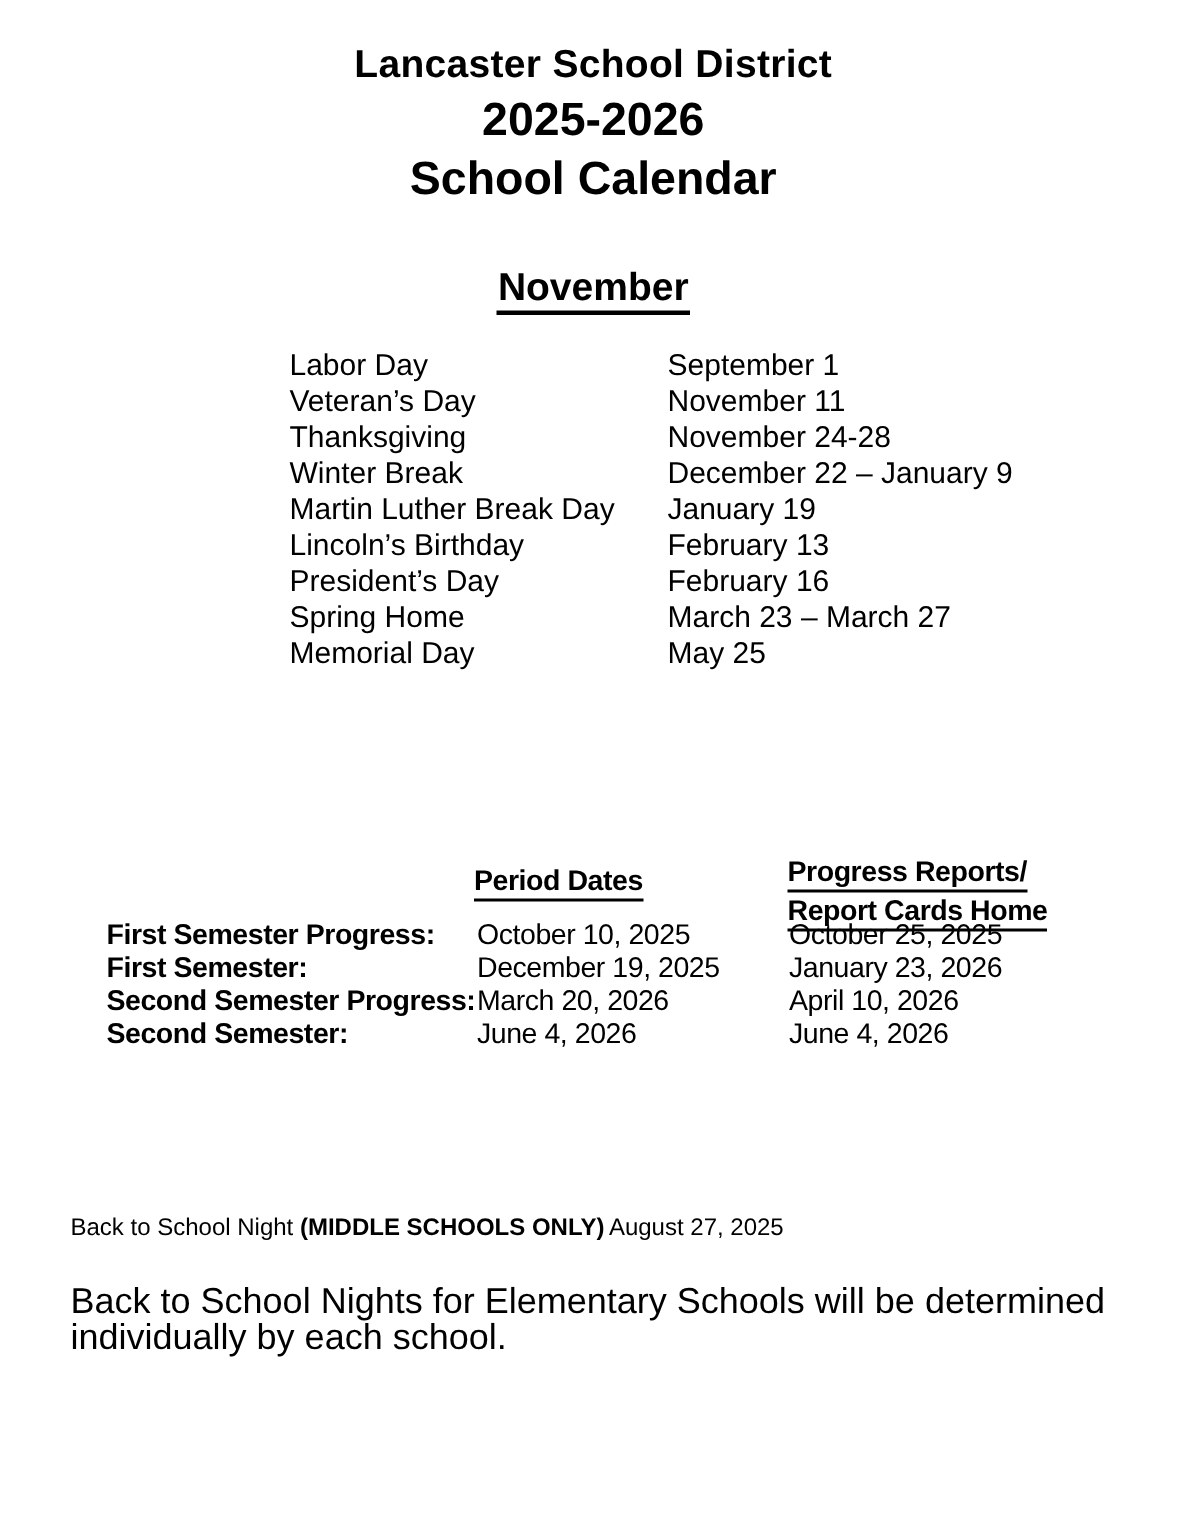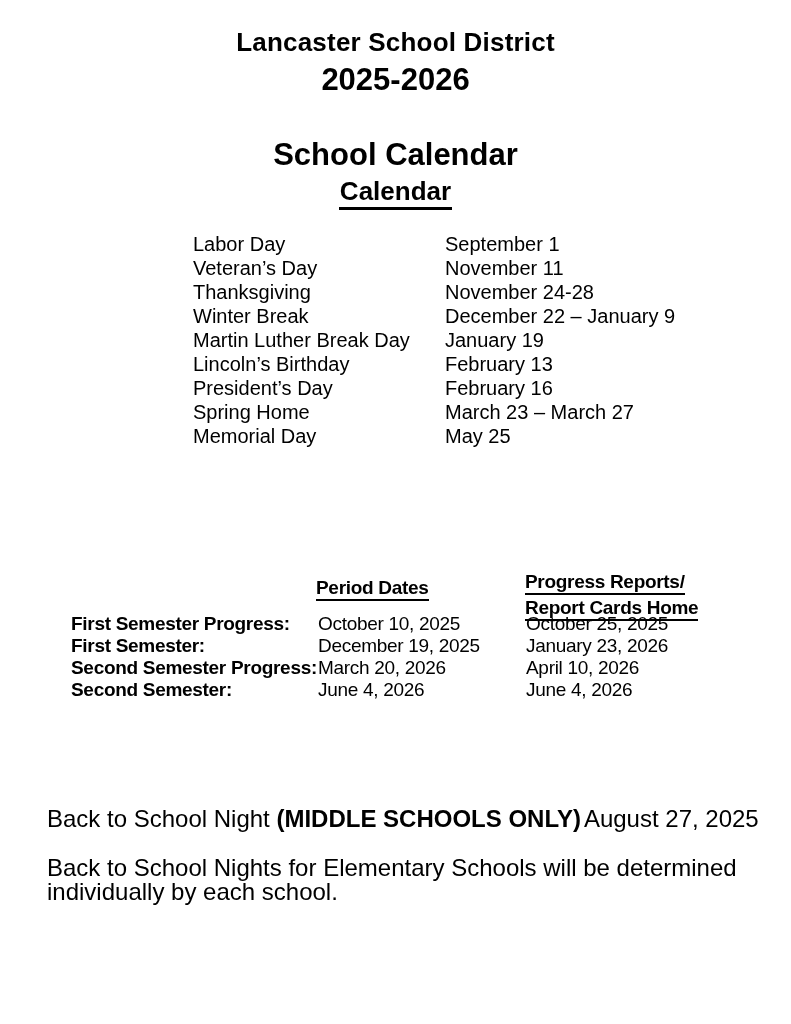--- a/index.html
+++ b/index.html
@@ -9,21 +9,21 @@
     font-family: "Liberation Sans", "DejaVu Sans", sans-serif;
     color: #000000;
     overflow: hidden;
   }
   .page { position: relative; width: 741px; height: 1024px; background: #ffffff; }
 
   
   .titles { position: absolute; top: 24px; left: 0; width: 791px; text-align: center; }
   .title-line1 { font-size: 26px; font-weight: bold; line-height: 36px; letter-spacing: 0.2px; }
   .title-line2 { font-size: 31px; font-weight: bold; line-height: 39px; }
-  .title-line3 { font-size: 31px; font-weight: bold; line-height: 39px; margin-top: 36px; }
+  .title-line3 { font-size: 31px; font-weight: bold; line-height: 39px; }
 
   
   .holidays-heading-wrap { position: absolute; top: 176px; left: 0; width: 791px; text-align: center; }
   .holidays-heading {
     display: inline-block;
     font-size: 26px; font-weight: bold;
     border-bottom: 3px solid #000;
     padding: 0 1px 1px 1px;
     line-height: 30px;
   }
@@ -40,38 +40,38 @@
   .rep-header-col2 { top: 550px; left: 525px; margin-top: 19px; }
   .rep-header .u { display: inline-block; border-bottom: 2px solid #000; line-height: 22px; }
 
   .rep-rows { position: absolute; top: 613px; left: 55px; }
   .rep-row { position: relative; height: 22px; font-size: 19px; line-height: 22px; white-space: nowrap; letter-spacing: -0.3px; }
   .rep-label { position: absolute; left: 16px; font-weight: bold; }
   .rep-end-date { position: absolute; left: 263px; }
   .rep-report-date { position: absolute; left: 471px; }
 
   
-  .note-btsn { position: absolute; top: 806px; left: 47px; font-size: 24px; line-height: 25px; white-space: nowrap; text-align: right; }
+  .note-btsn { position: absolute; top: 806px; left: 47px; font-size: 16px; line-height: 25px; white-space: nowrap; text-align: right; }
   .note-btsn .bold-seg { font-weight: bold; }
   .note-btsn .date-seg { margin-left: 3px; }
   .note-elementary { position: absolute; top: 856px; left: 47px; font-size: 24px; line-height: 24px; }
 </style>
 </head>
 <body>
 
 <div class="page">
 
   <div class="titles">
     <div class="title-line1">Lancaster School District</div>
     <div class="title-line2">2025-2026</div>
     <div class="title-line3">School Calendar</div>
   </div>
 
   <div class="holidays-heading-wrap">
-    <span class="holidays-heading">Calendar</span>
+    <span class="holidays-heading">November</span>
   </div>
 
   <div class="holiday-list">
     <div class="holiday-row">
       <span class="holiday-name">Labor Day</span>
       <span class="holiday-date">September 1</span>
     </div>
     <div class="holiday-row">
       <span class="holiday-name">Veteran’s Day</span>
       <span class="holiday-date">November 11</span>

